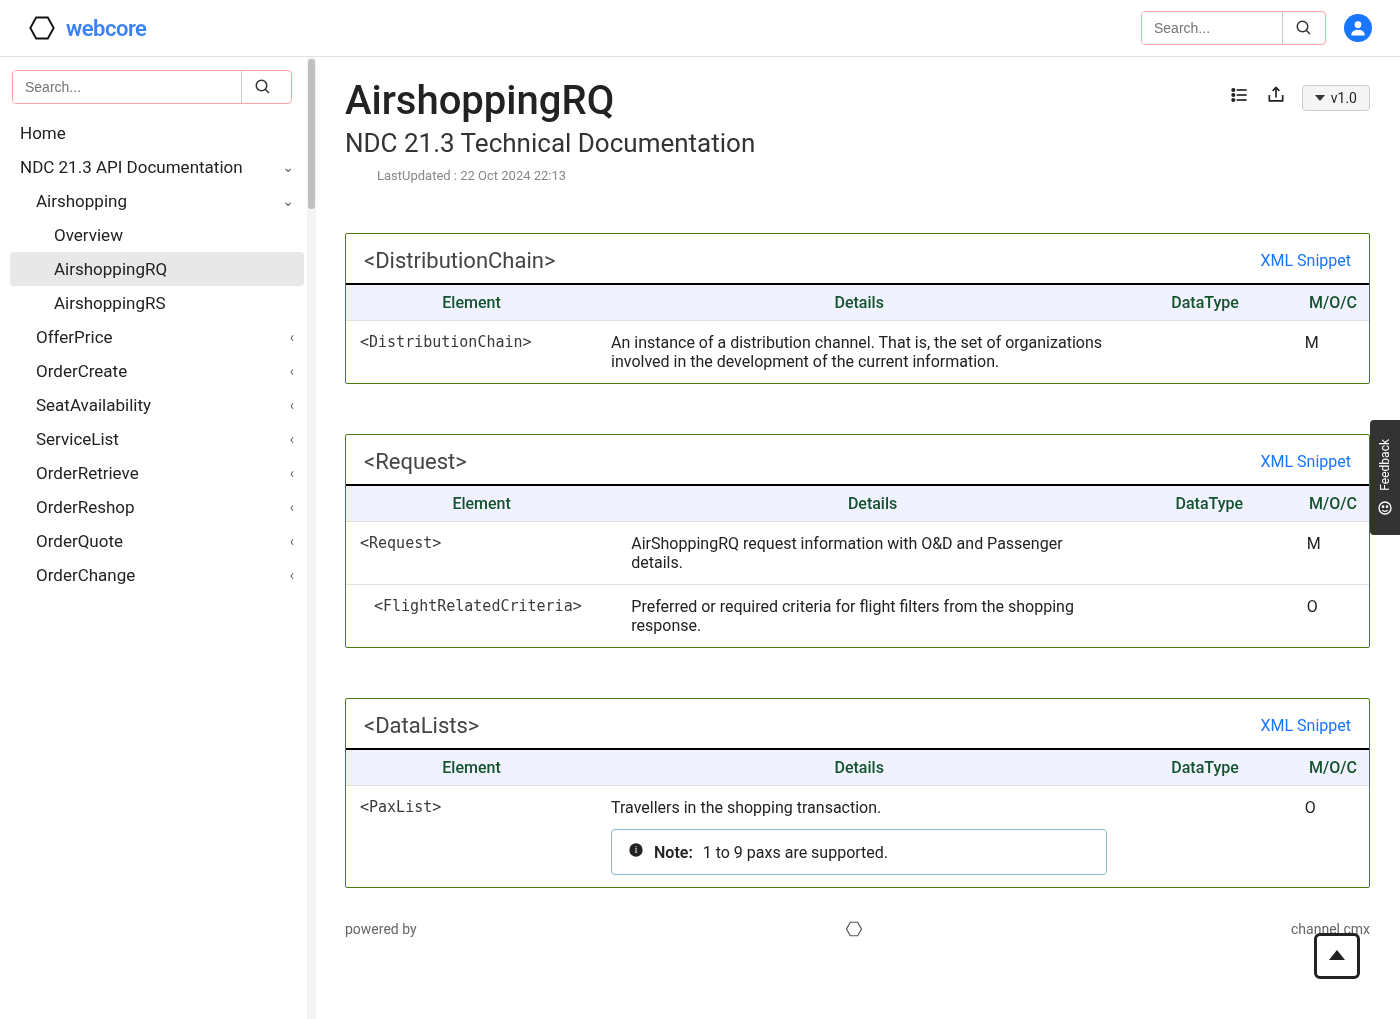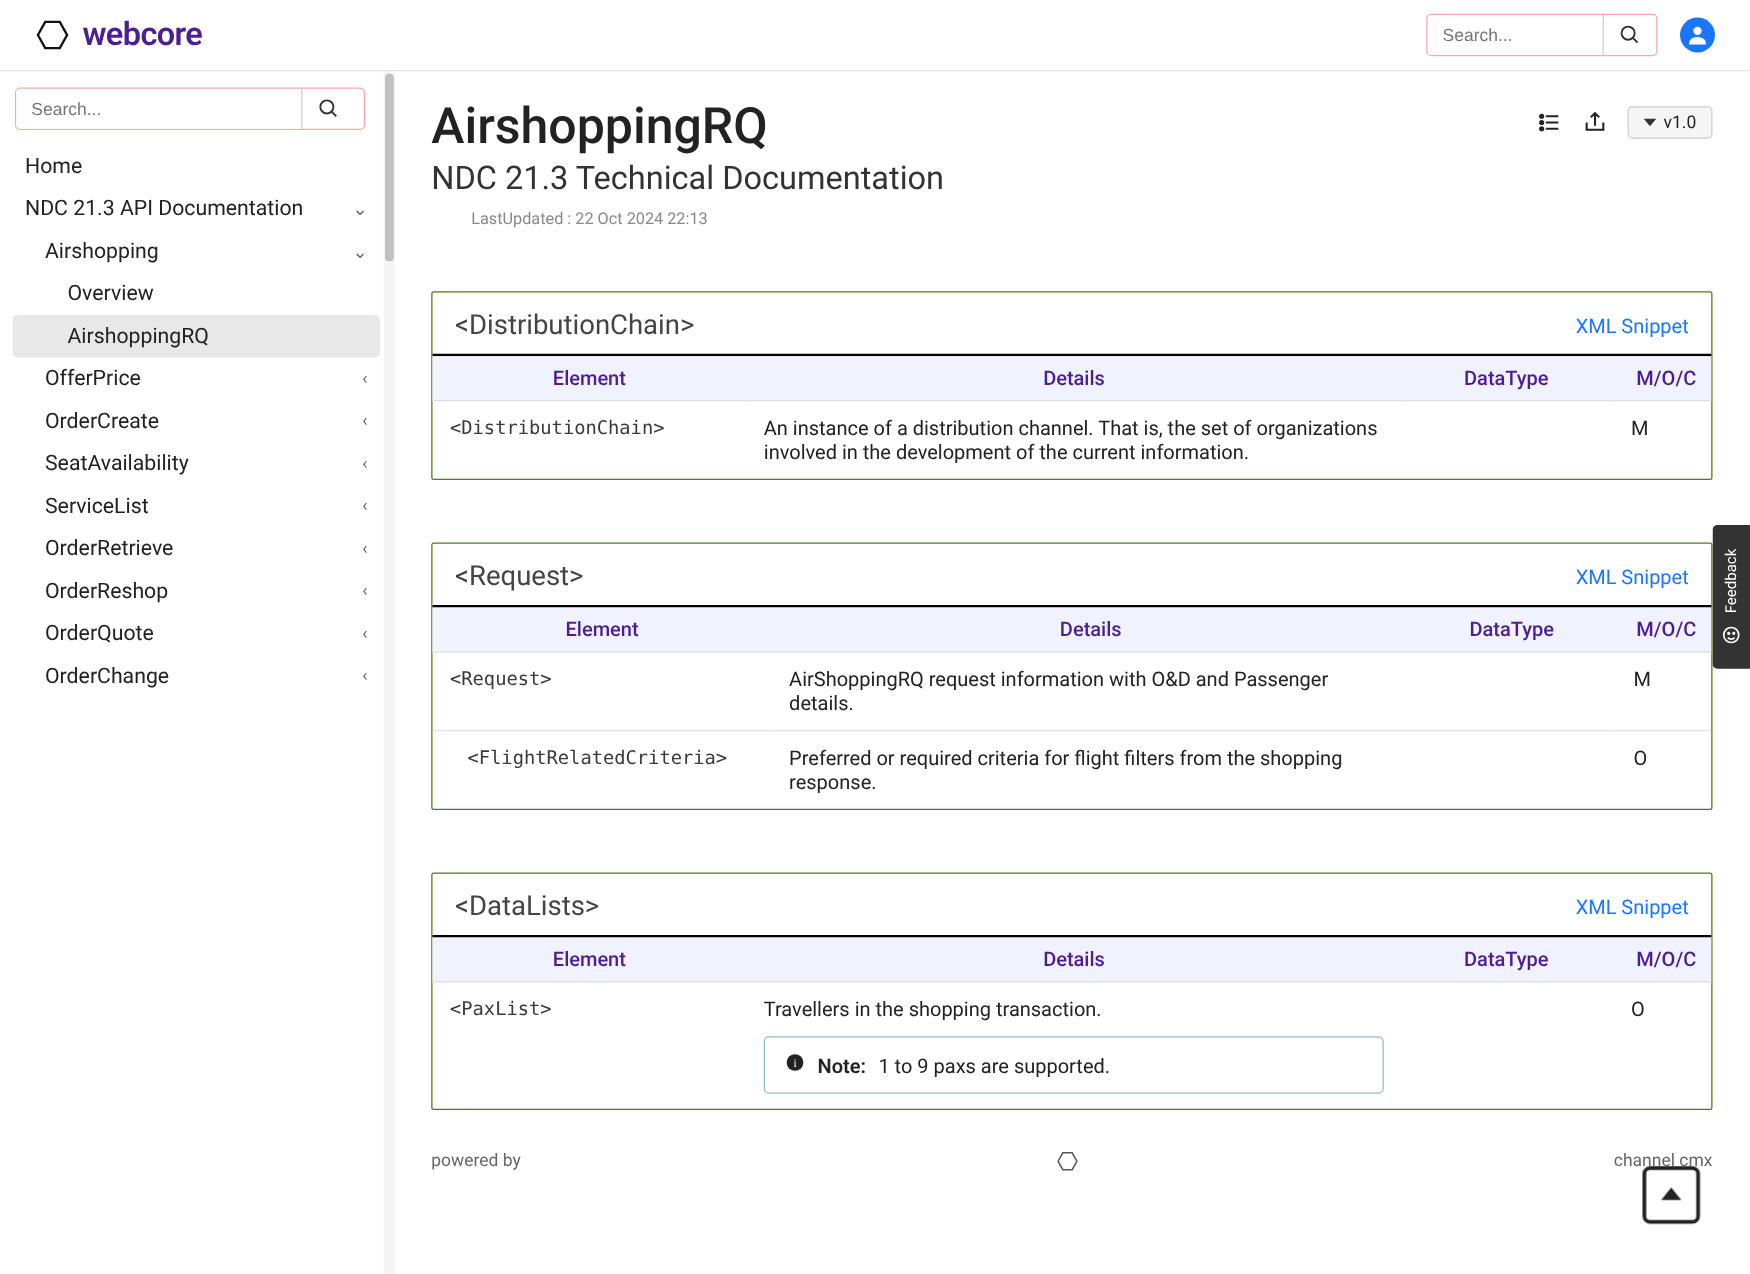--- a/index.html
+++ b/index.html
@@ -1,20 +1,20 @@
 <!DOCTYPE html>
 <html><head>
 <meta charset="utf-8">
 <style>
 * { box-sizing: border-box; margin: 0; padding: 0; }
 body { font-family: -apple-system, BlinkMacSystemFont, "Segoe UI", Roboto, sans-serif; color: #222; background:#fff; width:1400px; height:1019px; overflow:hidden; position:relative; }
 .topbar { display:flex; align-items:center; justify-content:space-between; padding:10px 28px; border-bottom:1px solid #e3e3e3; height:57px; }
 .logo { display:flex; align-items:center; gap:10px; }
 .logo-hex { width:28px; height:28px; }
-.logo-text { font-size:26px; font-weight:600; letter-spacing:-0.5px; color:#4c1d95; }
+.logo-text { font-size:22px; font-weight:600; letter-spacing:-0.5px; color:#3b82f6; }
 .topbar-right { display:flex; align-items:center; gap:18px; }
 .searchbox { display:flex; border:1px solid #fca5a5; border-radius:4px; overflow:hidden; }
 .searchbox input { border:none; padding:8px 12px; font-size:14px; width:140px; outline:none; }
 .searchbox button { border:none; background:transparent; padding:0 12px; cursor:pointer; border-left:1px solid #ccc; display:flex; align-items:center; }
 .avatar { width:28px; height:28px; background:#1976ff; border-radius:50%; display:flex; align-items:center; justify-content:center; }
 .avatar svg { width:20px; height:20px; }
 .main { display:flex; height:calc(1019px - 57px); }
 .sidebar { width:315px; border-right:1px solid #e3e3e3; padding:13px 10px 0 10px; position:relative; }
 .sidebar .searchbox { width:280px; margin-left:2px; }
 .sidebar .searchbox input { width:228px; }
@@ -25,29 +25,29 @@
 .nav-indent-1 { padding-left:26px; }
 .nav-indent-2 { padding-left:44px; }
 .chev { font-size:14px; color:#666; }
 .scroll-track { position:absolute; right:-2px; top:0; bottom:0; width:9px; background:#f4f4f4; }
 .scroll-thumb { position:absolute; left:1px; width:7px; top:2px; height:150px; background:#c0c0c0; border-radius:3px; }
 .content { flex:1; padding:20px 30px 0 30px; overflow:auto; position:relative; }
 .page-head { display:flex; justify-content:space-between; align-items:flex-start; }
 .page-title { font-size:40px; font-weight:500; }
 .page-sub { font-size:26px; font-weight:400; color:#333; margin-top:4px; }
 .page-updated { font-size:13px; color:#888; margin-top:10px;margin-left:32px; }
-.page-tools { display:flex; align-items:center; gap:16px; margin-top:8px; }
+.page-tools { display:flex; align-items:flex-start; gap:16px; margin-top:8px; }
 .tool-icon { width:20px; height:20px; cursor:pointer; }
 .version-drop { border:1px solid #ccc; padding:4px 12px; border-radius:4px; background:#f5f5f5; font-size:14px; cursor:pointer; display:flex; align-items:center; gap:6px; }
 .section { margin-top:50px; border:1px solid #4d7c0f; border-radius:2px; }
 .section-head { display:flex; justify-content:space-between; align-items:center; padding:14px 18px 10px 18px; border-bottom:2px solid #000; }
 .section-title { font-size:22px; color:#444; }
 .xml-link { color:#1976ff; font-size:16px; cursor:pointer; }
 table { width:100%; border-collapse:collapse; }
-th { background:#f0f2ff; font-weight:500; font-size:16px; padding:8px 12px; text-align:center; color:#4c1d95; }
+th { background:#f0f2ff; font-weight:500; font-size:16px; padding:8px 12px; text-align:center; color:#14532d; }
 th:first-child { width:225px; }
 th:nth-child(2) { width:470px; }
 th:nth-child(3) { width:150px; }
 th:nth-child(4) { width:65px;text-align:right; }
 td { padding:12px 14px; border-top:1px solid #e0e0e0; font-size:16px; vertical-align:top; }
 td.el { font-family: ui-monospace, SFMono-Regular, Menlo, monospace; font-size:15px; color:#3a3a3a; }
 td.indent-1 { padding-left:28px; }
 td.flag { text-align:left; padding-left:16px; }
 .note-box { border:1px solid #8fbacc; border-radius:4px; margin-top:12px; padding:12px 16px; display:flex; align-items:center; gap:10px; font-size:16px; }
 .note-box .note-label { font-weight:600; }
@@ -107,20 +107,23 @@
         </div>
         <div class="nav-item nav-indent-1">
           <span>Airshopping</span>
           <span class="chev">⌄</span>
         </div>
         <div class="nav-item nav-indent-2">
           <span>Overview</span>
         </div>
         <div class="nav-item nav-indent-2 active">
           <span>AirshoppingRQ</span>
+        </div>
+        <div class="nav-item nav-indent-2">
+          <span>AirshoppingRS</span>
         </div>
         <div class="nav-item nav-indent-1">
           <span>OfferPrice</span>
           <span class="chev">‹</span>
         </div>
         <div class="nav-item nav-indent-1">
           <span>OrderCreate</span>
           <span class="chev">‹</span>
         </div>
         <div class="nav-item nav-indent-1">

